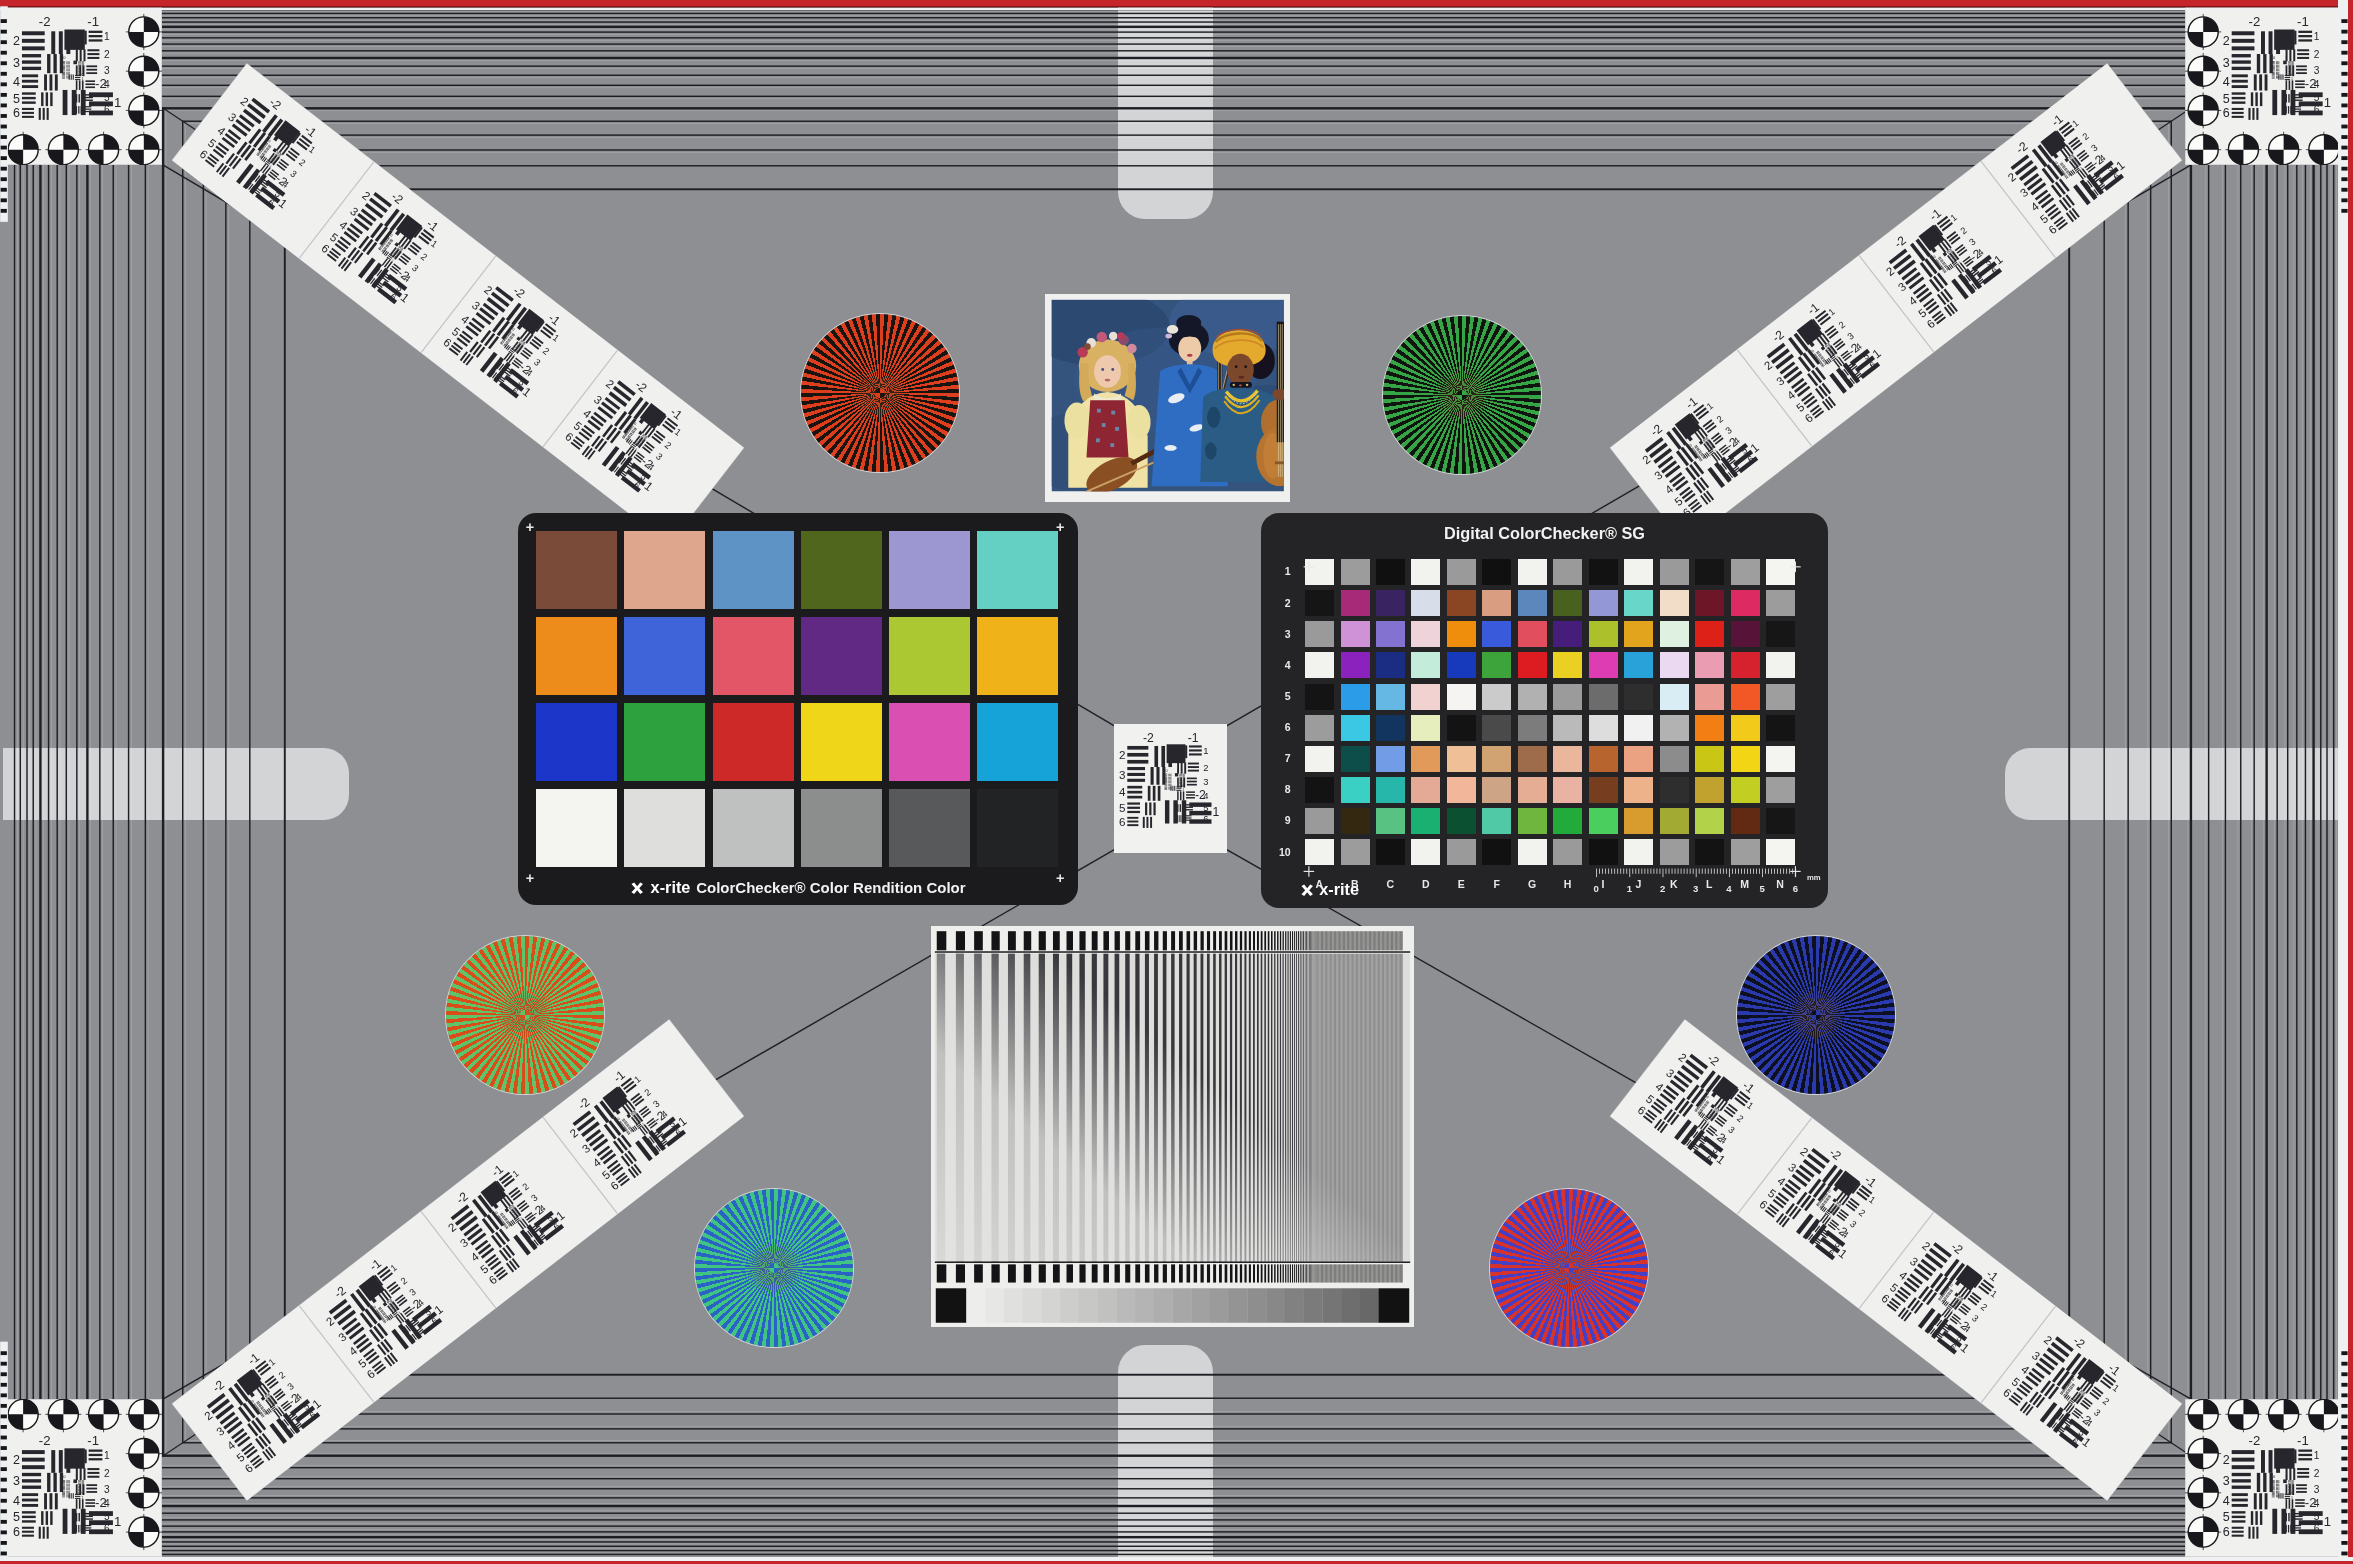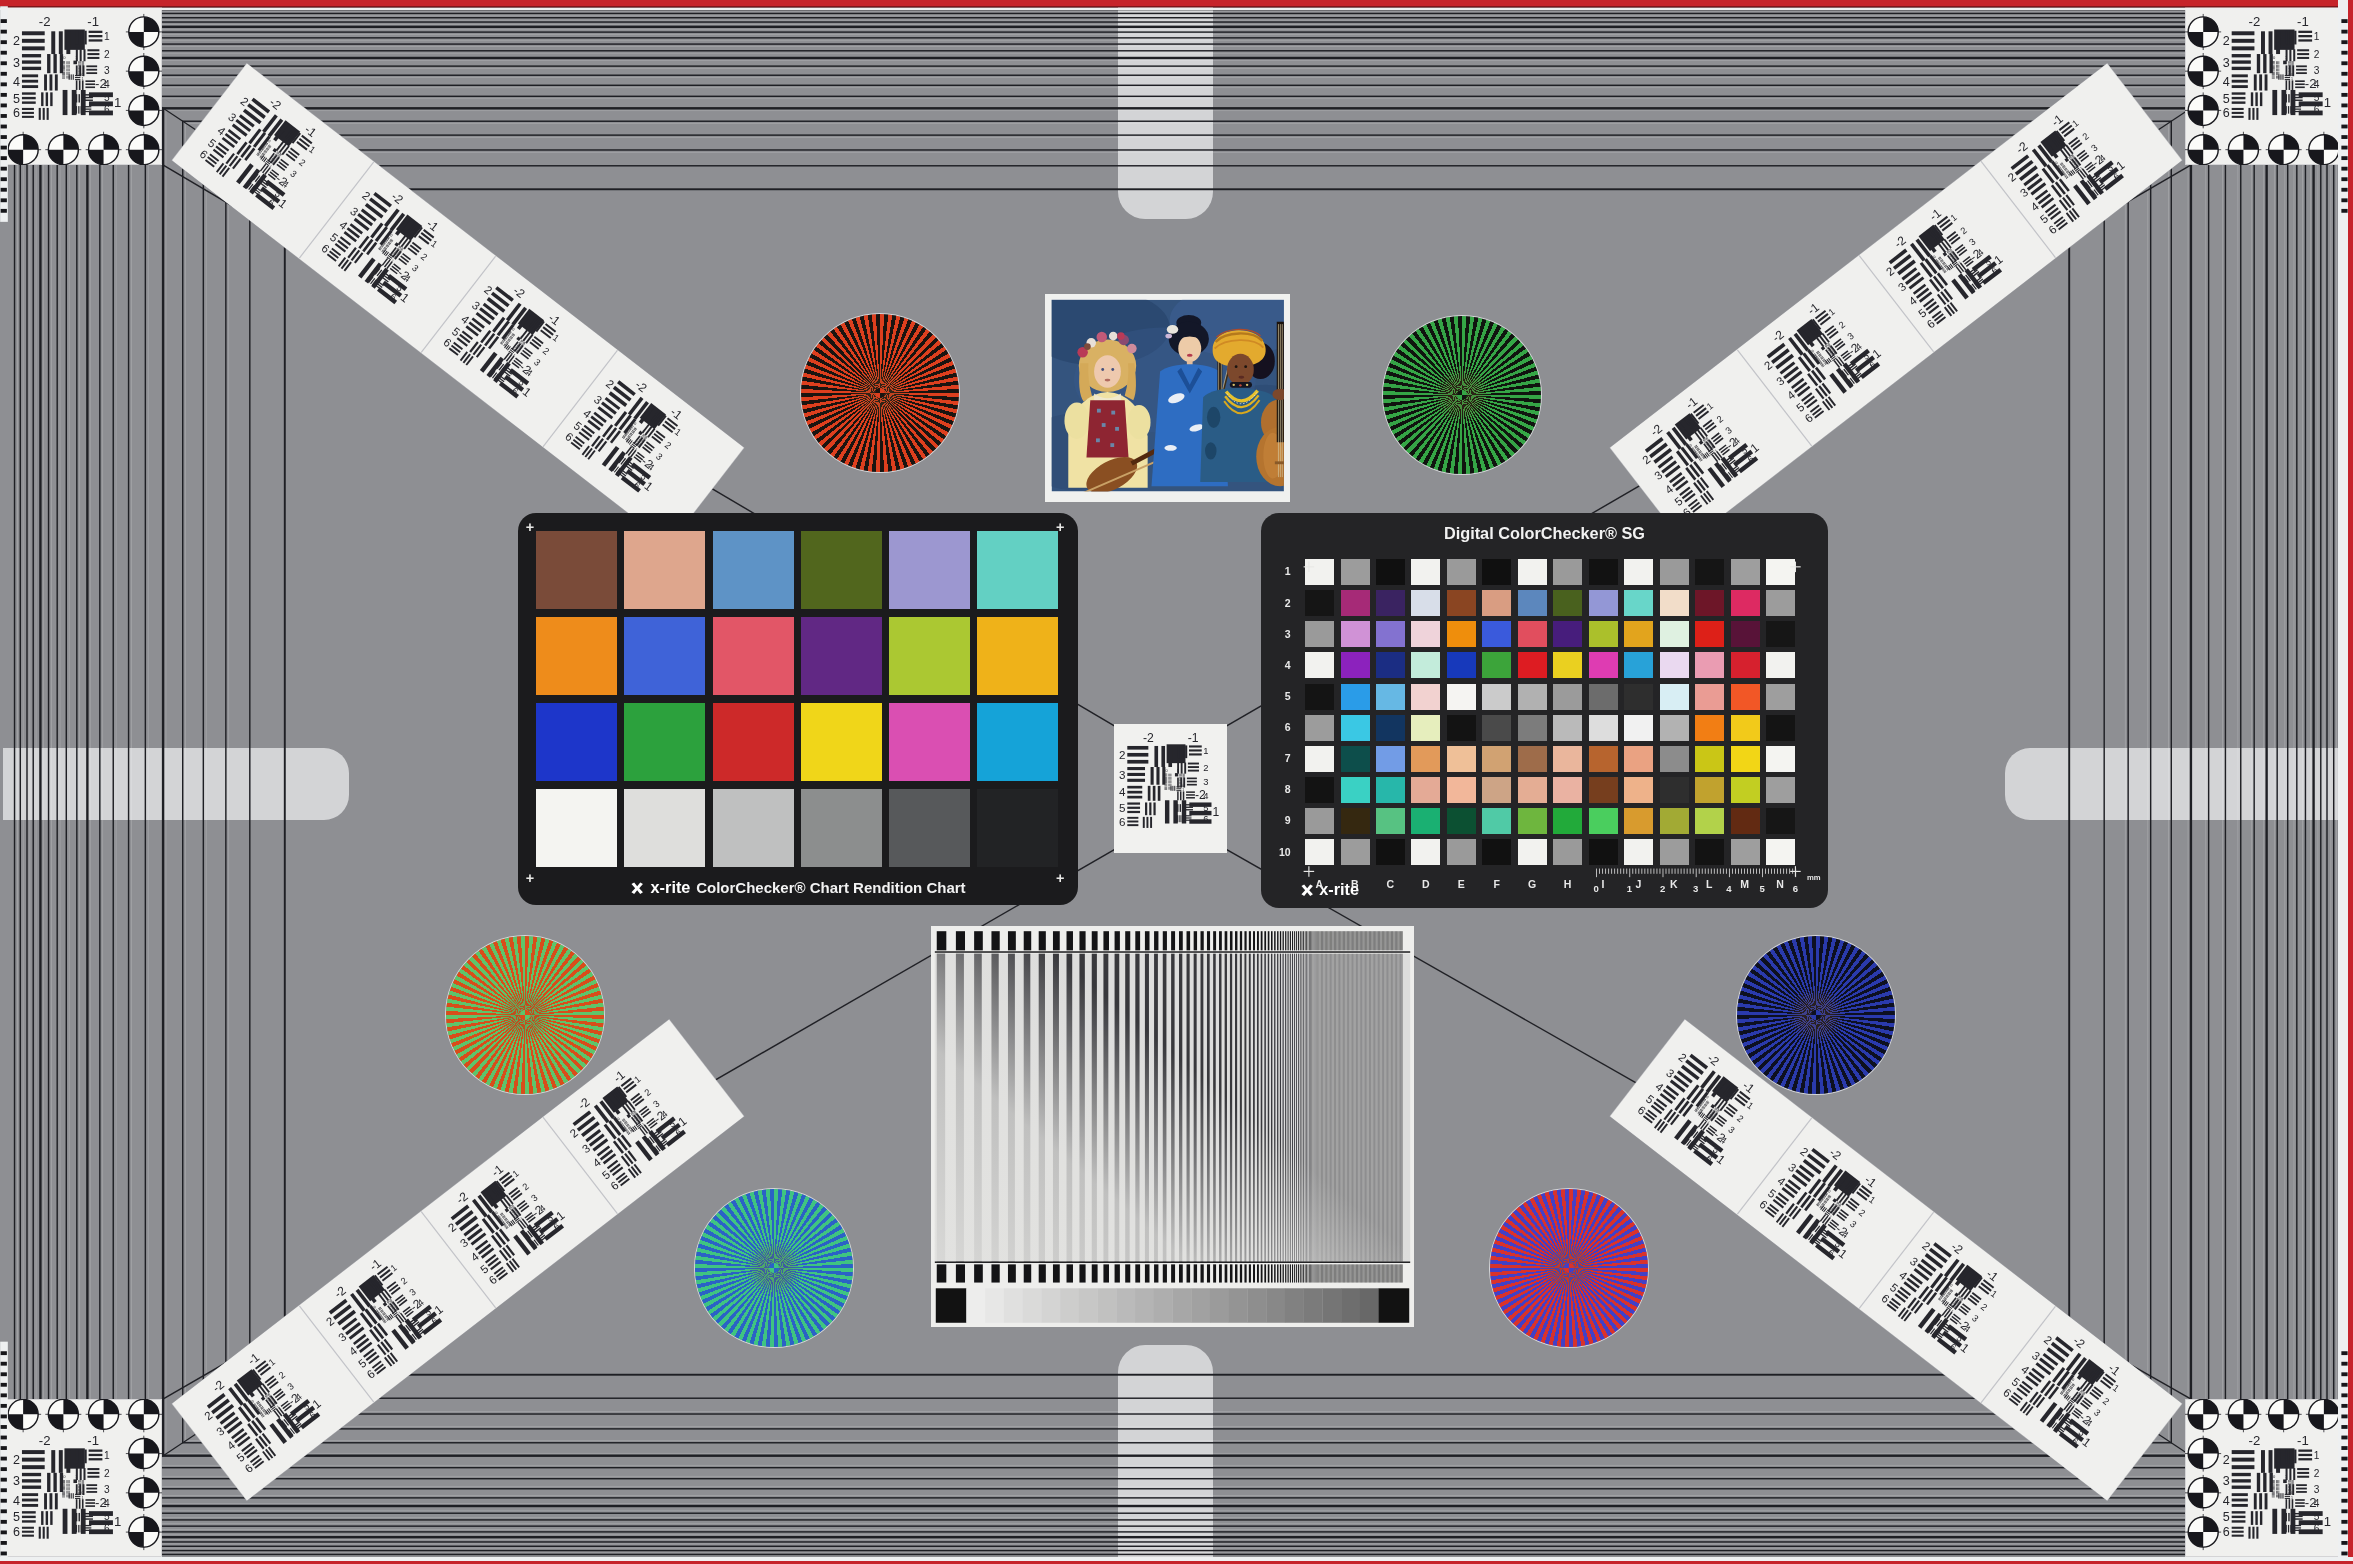--- a/index.html
+++ b/index.html
@@ -488,21 +488,21 @@
     </div>
 
   <div id="cc-chart" class="chart" style="left:518px;top:513px;width:560px;height:392px;">
     <div id="cc-label" class="chart-label">
       <span id="cc-logo-icon">
           <svg width="14.4" height="14.4" viewBox="0 0 20 20">
             <path d="M10,7.2 L14.2,2 L18,4.2 L12.8,10 L18,15.8 L14.2,18 L10,12.8 L5.8,18 L2,15.8 L7.2,10 L2,4.2 L5.8,2 Z" fill="#fff"></path>
           </svg>
         </span>
       <span class="logo-word">x-rite</span>
-      <span>ColorChecker® Chart Rendition Chart</span>
+      <span>ColorChecker® Color Rendition Color</span>
     </div>
   <div class="abs" style="left: 18px; top: 18px; width: 81px; height: 78px; background: rgb(122, 75, 57);"></div>
       <div class="abs" style="left: 106px; top: 18px; width: 81px; height: 78px; background: rgb(222, 166, 141);"></div>
       <div class="abs" style="left: 195px; top: 18px; width: 81px; height: 78px; background: rgb(94, 147, 198);"></div>
       <div class="abs" style="left: 283px; top: 18px; width: 81px; height: 78px; background: rgb(81, 102, 29);"></div>
       <div class="abs" style="left: 371px; top: 18px; width: 81px; height: 78px; background: rgb(156, 151, 208);"></div>
       <div class="abs" style="left: 459px; top: 18px; width: 81px; height: 78px; background: rgb(99, 208, 195);"></div>
       <div class="abs" style="left: 18px; top: 104px; width: 81px; height: 78px; background: rgb(238, 140, 27);"></div>
       <div class="abs" style="left: 106px; top: 104px; width: 81px; height: 78px; background: rgb(63, 99, 216);"></div>
       <div class="abs" style="left: 195px; top: 104px; width: 81px; height: 78px; background: rgb(226, 86, 103);"></div>

